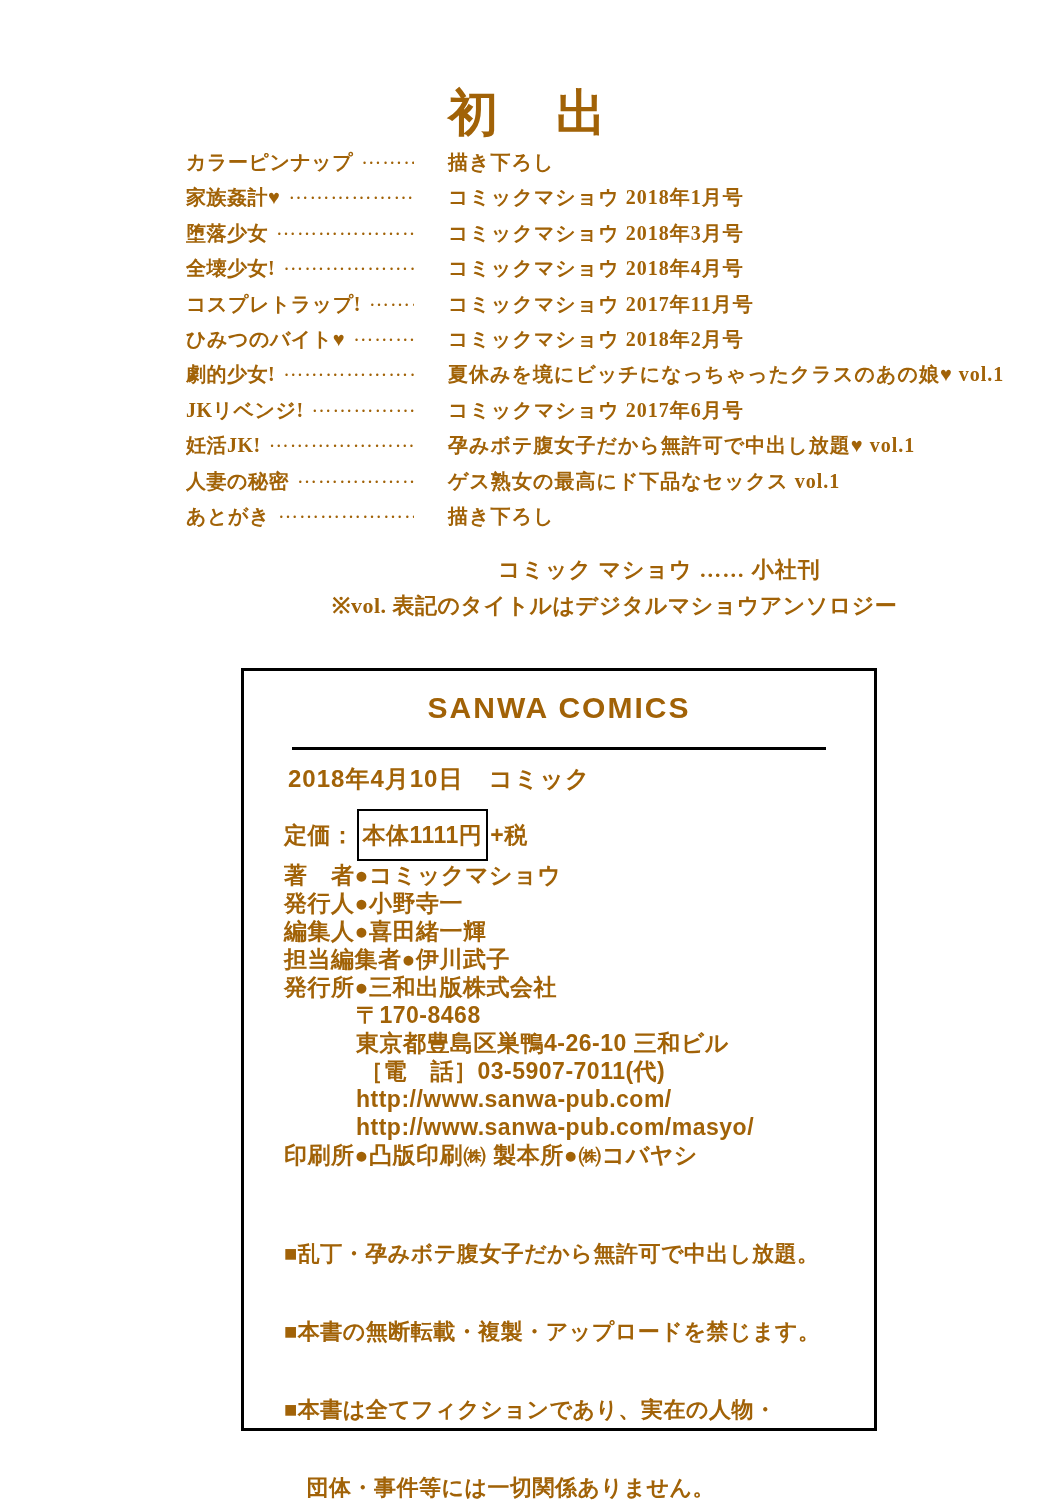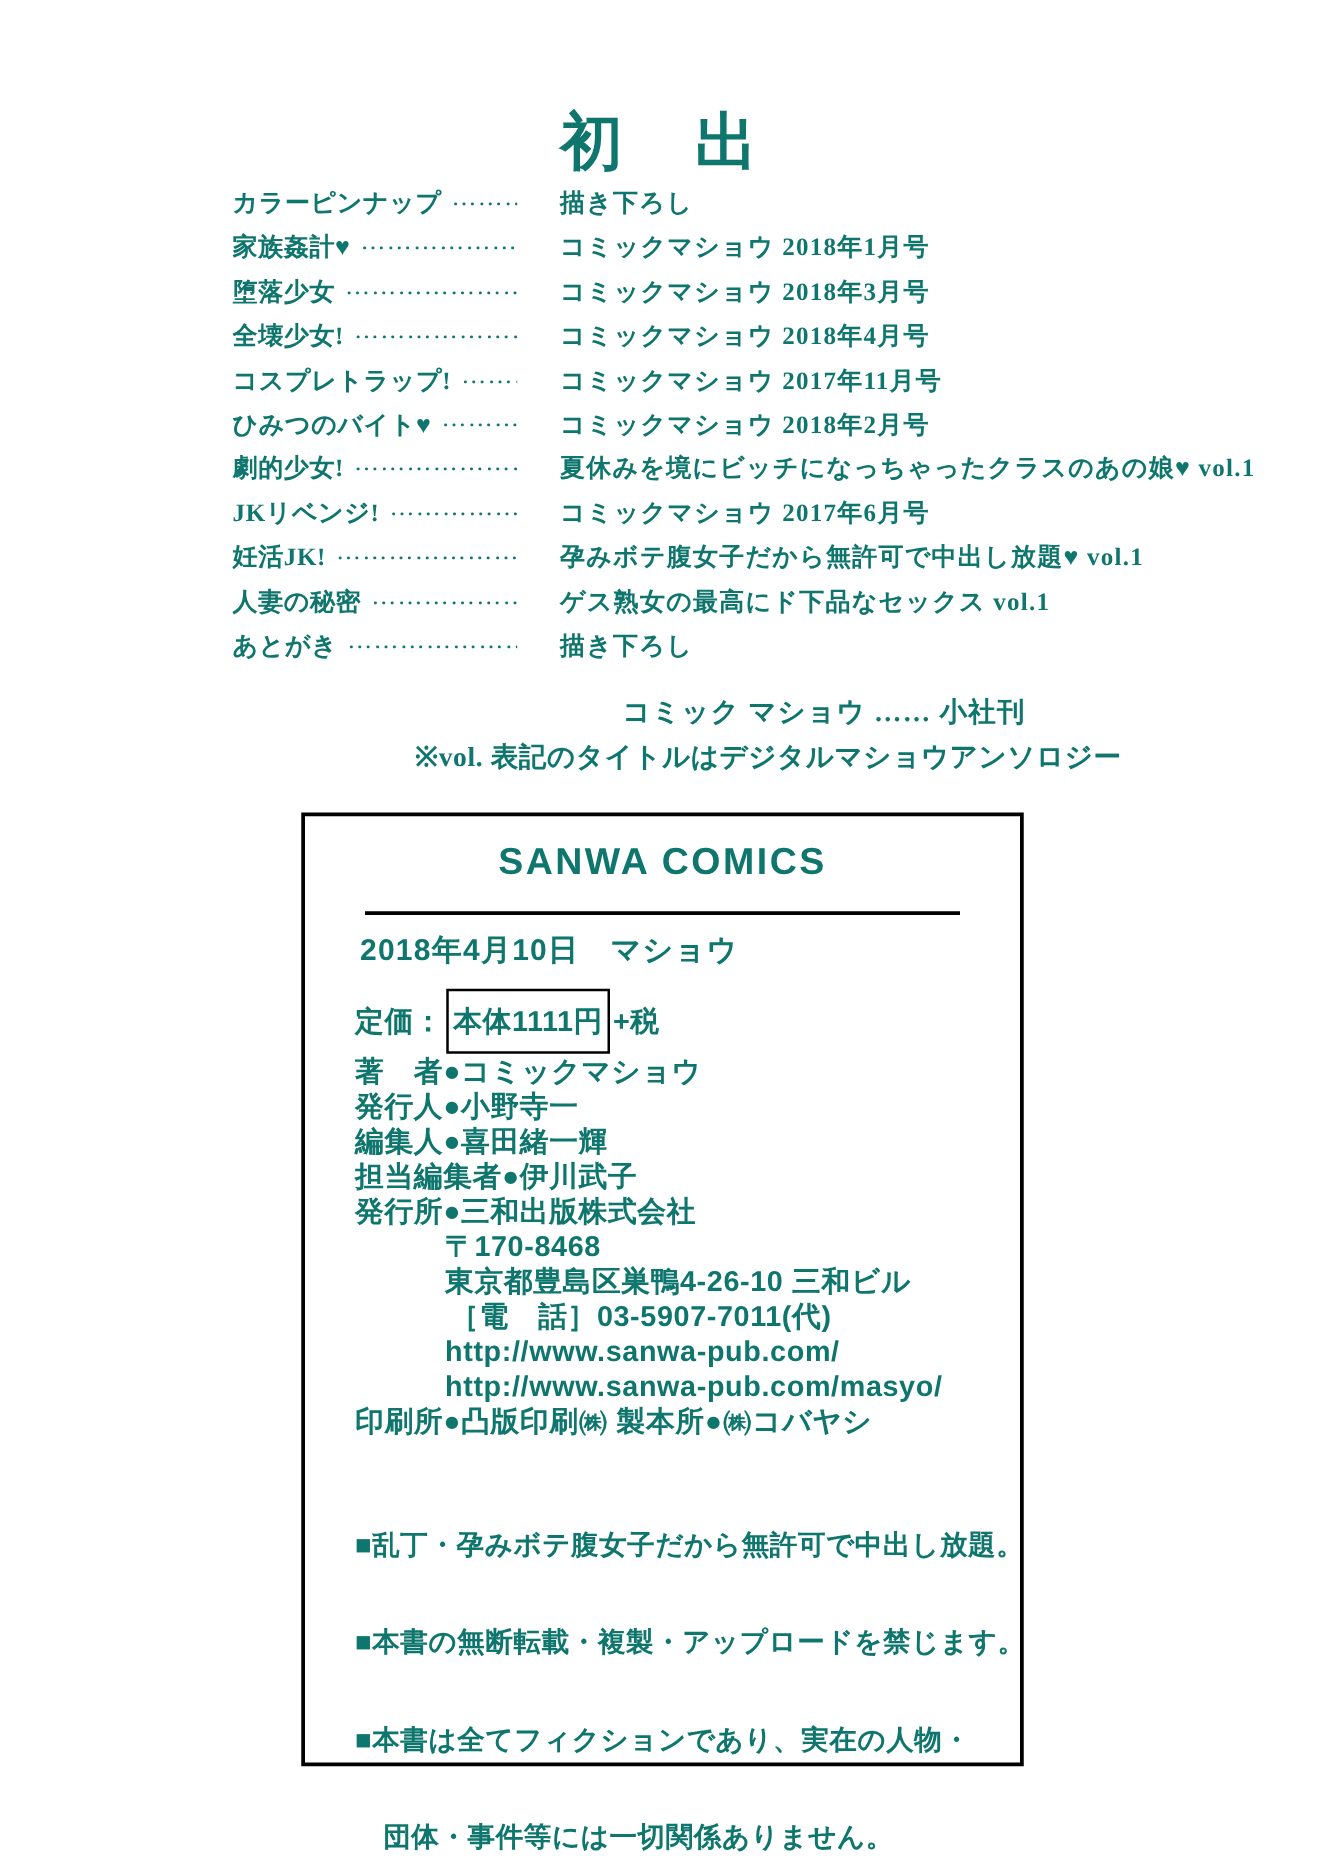--- a/index.html
+++ b/index.html
@@ -3,21 +3,21 @@
 <meta charset="utf-8">
 <style>
   * { margin: 0; padding: 0; box-sizing: border-box; }
   html, body { background: #e8e8e8; }
   .page {
     position: relative;
     width: 1058px;
     height: 1500px;
     margin: 0 auto;
     background: #ffffff;
-    color: #0f766e;
+    color: #a16207;
     overflow: hidden;
     font-family: "Liberation Serif", "DejaVu Serif", serif;
   }
 
   
   .heading {
     position: absolute;
     left: 0; right: 0; top: 80px;
     text-align: center;
     font-size: 50px;
@@ -67,22 +67,22 @@
   }
   .note-vol {
     position: absolute;
     left: 288px; top: 589px;
     font-size: 22px; font-weight: 600; letter-spacing: 0.5px; margin-left: 44px;
   }
 
   
   .box {
     position: absolute;
-    left: 241px; top: 650px;
-    width: 578px; height: 763px;
+    left: 241px; top: 668px;
+    width: 636px; height: 763px;
     border: 3px solid #000;
     font-family: "Liberation Sans", "DejaVu Sans", sans-serif;
     font-weight: 700;
   }
   .brand {
     margin-top: 19px;
     text-align: center;
     font-size: 30px;
     font-weight: 800;
     letter-spacing: 2px;
@@ -218,21 +218,21 @@
       <span class="src">描き下ろし</span>
     </div>
   </div>
 
   <div class="note-pub">コミック マショウ …… 小社刊</div>
   <div class="note-vol">※vol. 表記のタイトルはデジタルマショウアンソロジー</div>
 
   <div class="box">
     <div class="brand">SANWA COMICS</div>
     <div class="rule"></div>
-    <div class="edition">2018年4月10日　マショウ</div>
+    <div class="edition">2018年4月10日　コミック</div>
 
     <div class="pub">
       <div><span>定価：</span><span class="pbox">本体1111円</span><span>+税</span></div>
       <div>著　者●コミックマショウ</div>
       <div>発行人●小野寺一</div>
       <div>編集人●喜田緒一輝</div>
       <div>担当編集者●伊川武子</div>
       <div>発行所●三和出版株式会社</div>
       <div class="addr-line">〒170-8468</div>
       <div class="addr-line">東京都豊島区巣鴨4-26-10 三和ビル</div>

